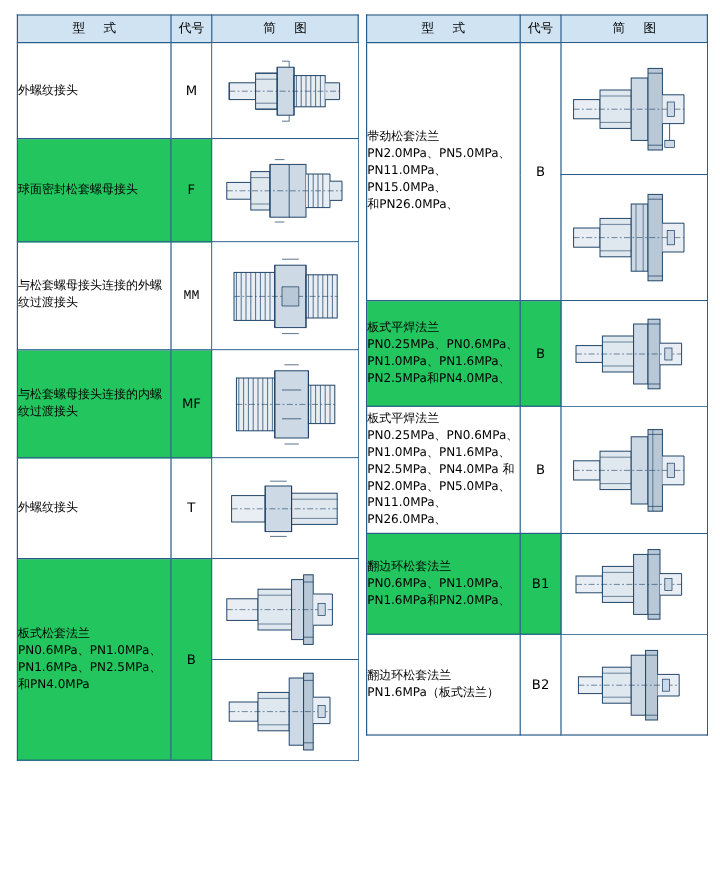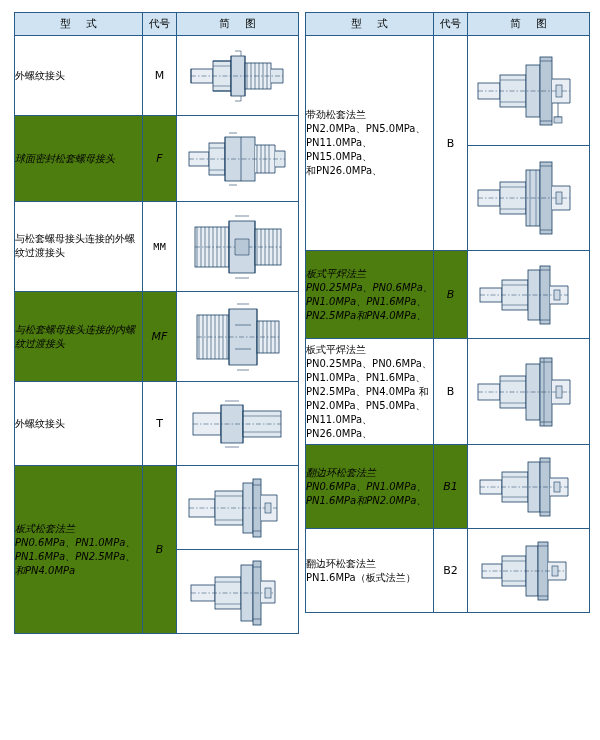--- a/index.html
+++ b/index.html
@@ -60,22 +60,21 @@
     line-height: 14px;
     color: #000;
     padding: 4px 6px;
   }
   .code {
     text-align: center;
     font-size: 11px;
     color: #000;
   }
   .tint {
-    background: #4d7c0f;
-    font-style: italic;
+    background: #22c55e;
   }
   .fig {
     position: relative;
     background: #ffffff;
     overflow: hidden;
   }
   .fig svg {
     display: block;
     margin: 0 auto;
   }

